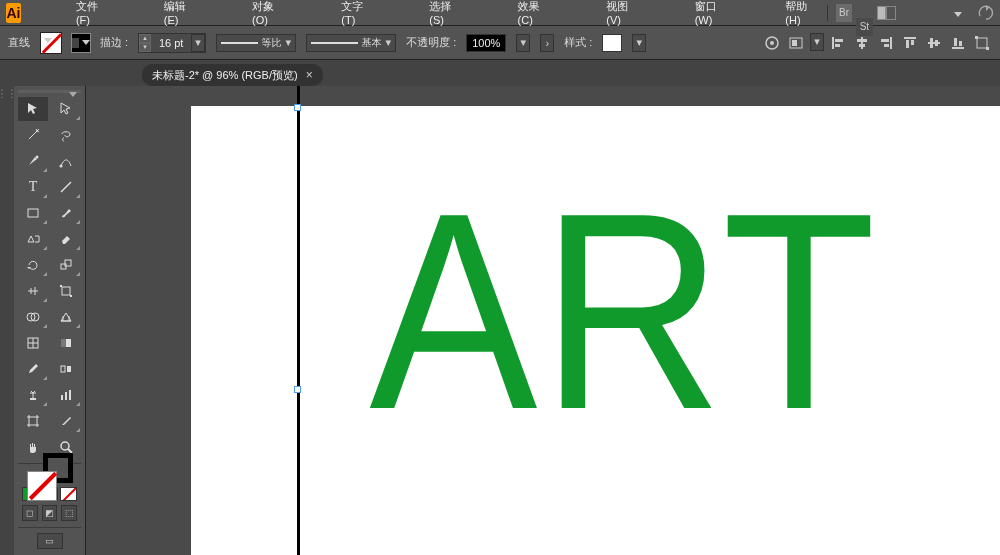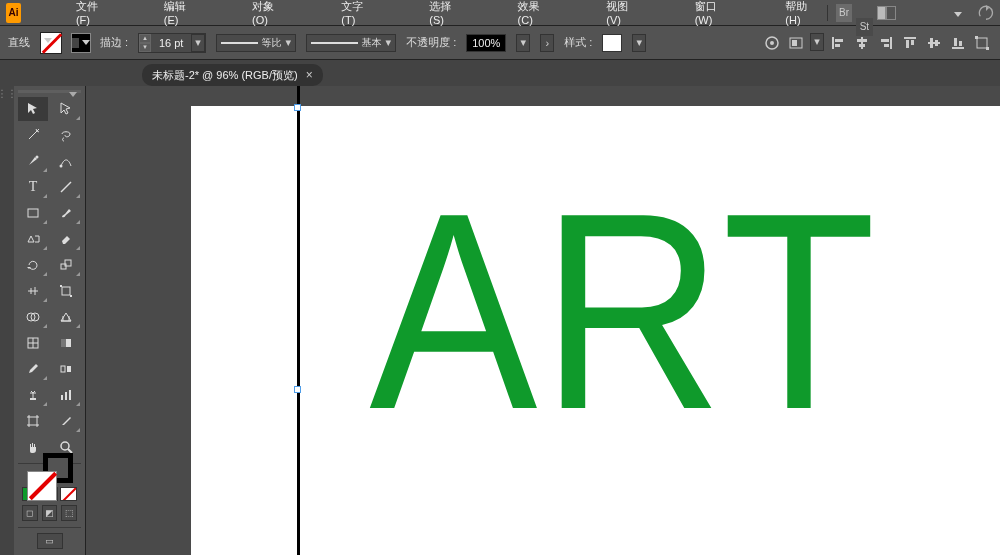--- a/index.html
+++ b/index.html
@@ -1,19 +1,19 @@
 <!DOCTYPE html>
 <html><head>
 <meta charset="utf-8">
 <style>
   * { margin: 0; padding: 0; box-sizing: border-box; font-family: "Segoe UI", Arial, sans-serif; }
   body { background:#323232; color:#ddd; font-size:11px; overflow:hidden; width:1000px; height:555px; }
   
   .menubar { height:26px; background:#535353; display:flex; align-items:center; padding:0 6px; gap:4px; border-bottom:1px solid #222; }
-  .logo { width:20px; height:20px; background:#ff9a00; color:#330000; font-weight:bold; font-size:10px; display:flex; align-items:center; justify-content:center; border-radius:2px; }
+  .logo { width:20px; height:20px; background:#ff9a00; color:#330000; font-weight:bold; font-size:14px; display:flex; align-items:center; justify-content:center; border-radius:2px; }
   .menu-item { padding:0 6px; color:#eee; cursor:default;margin-left:45px; }
   .menu-sep { width:1px; height:16px; background:#333; margin:0 4px; }
   .menu-icon { width:22px; height:18px; background:#6b6b6b; display:flex; align-items:center; justify-content:center; font-size:10px; color:#ccc; }
   .menu-icon.dark { background:#4a4a4a;margin-top:28px; }
   .menu-switch { width:26px; height:14px; display:flex; }
   .menu-switch span{ flex:1; border:1px solid #888;}
   .menu-switch span:first-child{ background:#bbb;}
   
   .optbar { height:34px; background:#535353; display:flex; align-items:center; padding:0 8px; gap:10px; border-bottom:1px solid #222; }
   .opt-label { color:#ddd; }

